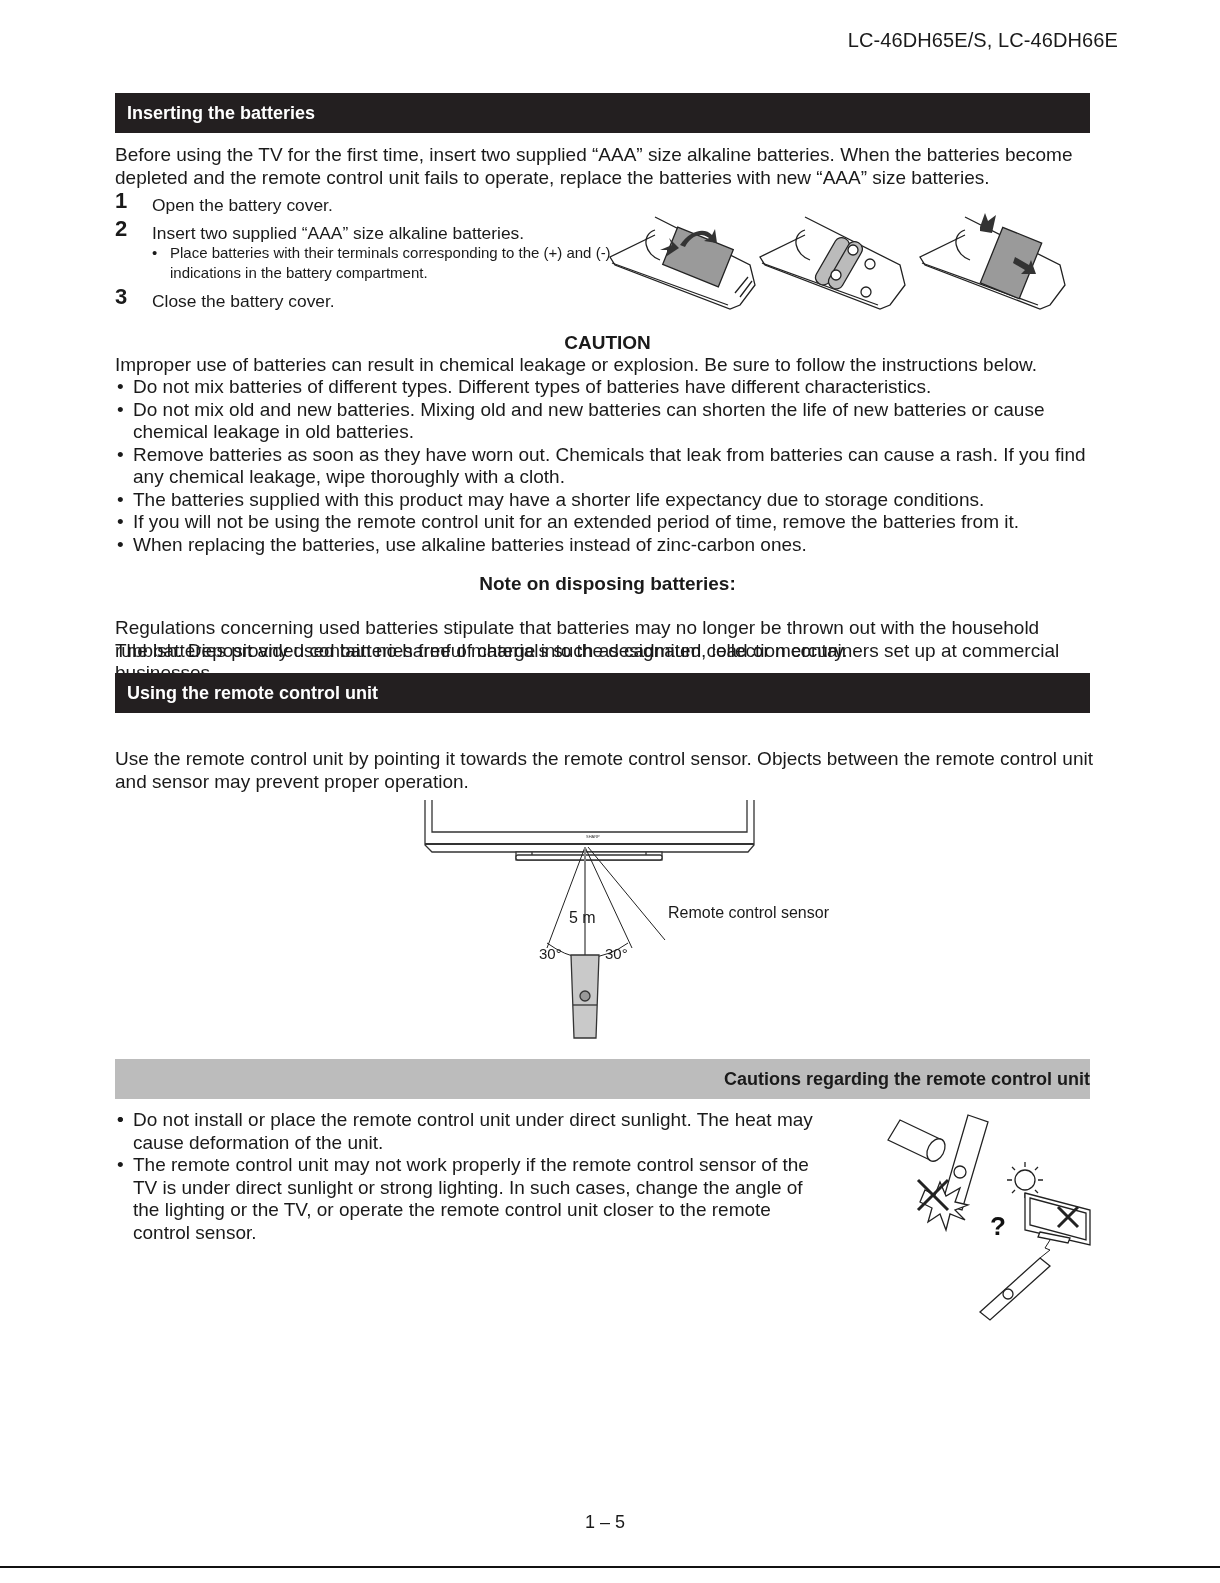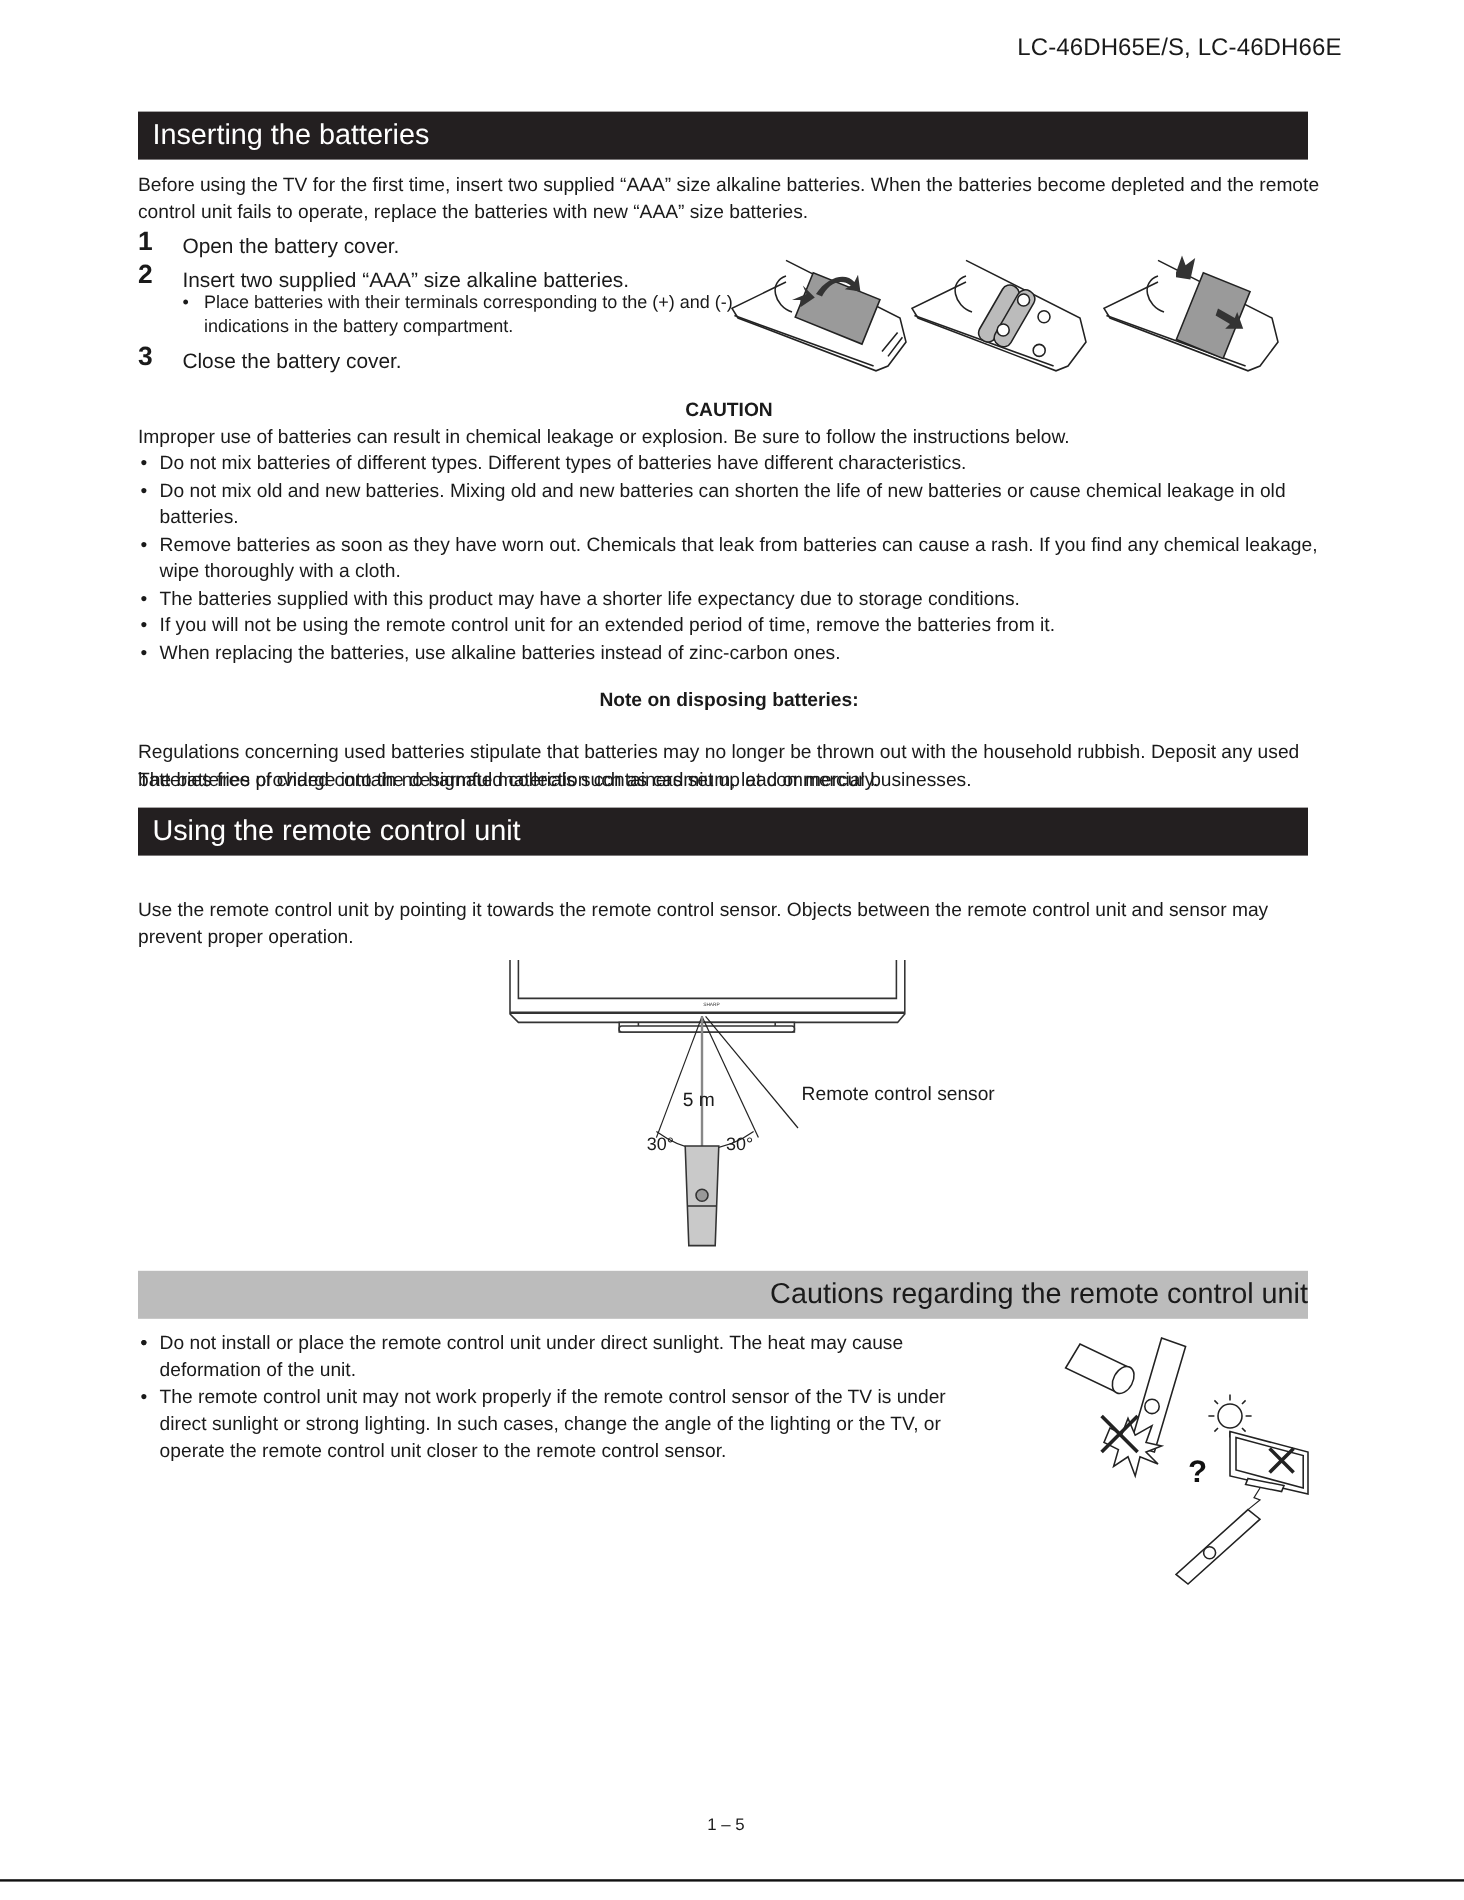--- a/index.html
+++ b/index.html
@@ -1,36 +1,36 @@
 <!DOCTYPE html>
 <html><head>
 <meta charset="utf-8">
 <style>
   html, body { margin:0; padding:0; background:#ffffff; }
   body { width:1220px; height:1583px; position:relative; overflow:hidden;
          font-family:"Liberation Sans", sans-serif; color:#1a1a1a; }
   .abs { position:absolute; }
   .model { right:102px; top:29px; font-size:20px; color:#1a1a1a; letter-spacing:0.1px; }
   .bar { left:115px; width:975px; height:40px; box-sizing:border-box; padding-left:12px;
-         font-size:24px; font-weight:normal; line-height:40px; }
+         font-size:18px; font-weight:bold; line-height:40px; }
   .bar.dark { background:#231f20; color:#ffffff; }
   .bar.gray { background:#bcbcbc; color:#1a1a1a; }
-  .para { left:115px; width:985px; font-size:16px; line-height:22.5px; }
+  .para { left:115px; width:985px; font-size:19px; line-height:22.5px; }
   .step { left:115px; font-size:17.4px; line-height:22px; }
   .step .num { position:absolute; left:0; top:-4px; font-weight:bold; font-size:22px; }
   .step .txt { position:absolute; left:37px; top:0; white-space:nowrap; }
   .subbullet { left:152px; font-size:15px; line-height:20px; width:460px; }
   .subbullet .dot { position:absolute; left:0; }
   .subbullet .t { padding-left:18px; display:block; }
   .bold { font-weight:bold;text-align:center; }
   ul.blist { list-style:none; margin:0; padding:0; }
   ul.blist li { position:relative; padding-left:18px; }
   ul.blist li .dot { position:absolute; left:2px; top:0; }
   .diag-label { font-size:16px; }
-  .pagenum { left:0; width:1210px; text-align:center; top:1512px; font-size:14px; }
+  .pagenum { left:0; width:1210px; text-align:center; top:1512px; font-size:18px; }
   .bottom-rule { left:0; top:1566px; width:1220px; height:2px; background:#111; }
   svg { position:absolute; overflow:visible; }
 </style>
 </head>
 <body>
 
 <div class="abs model">LC-46DH65E/S, LC-46DH66E</div>
 
 <div class="abs bar dark" style="top:93px;">Inserting the batteries</div>
 

